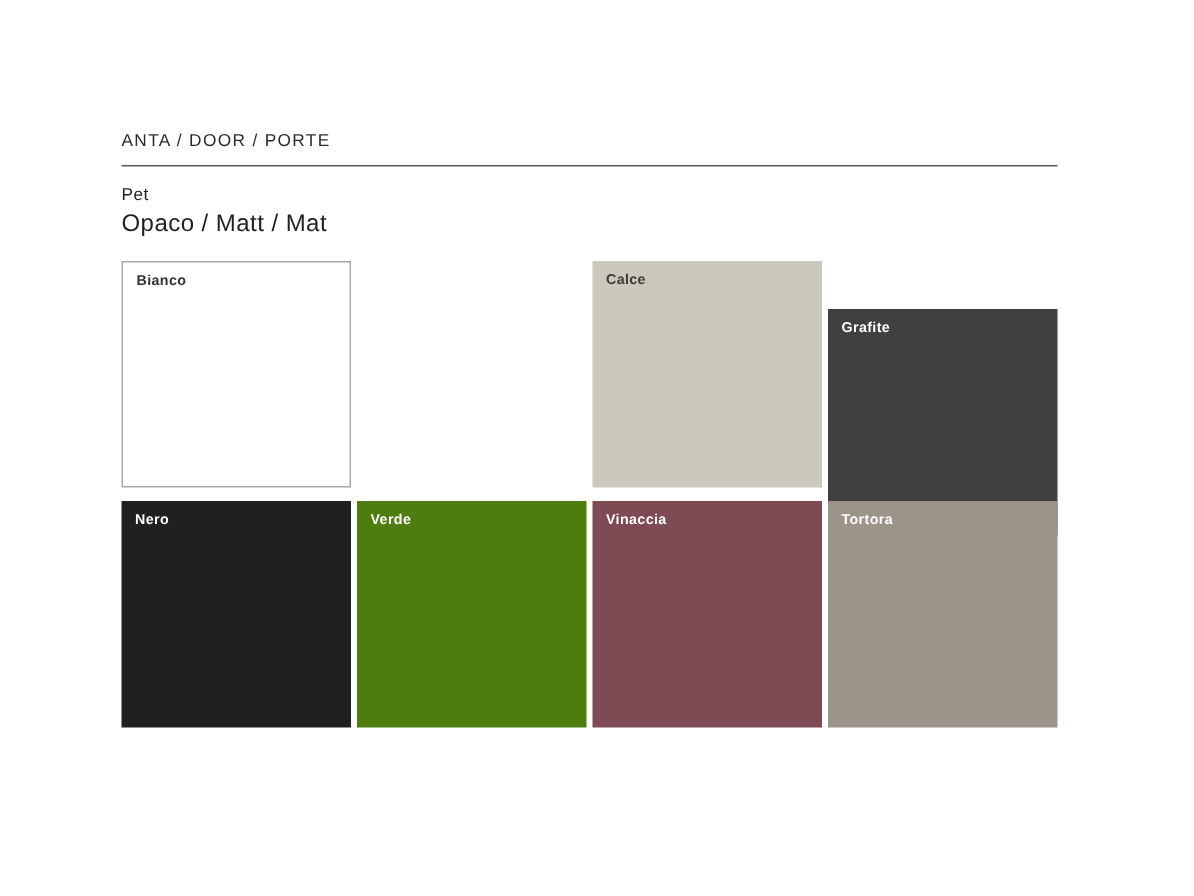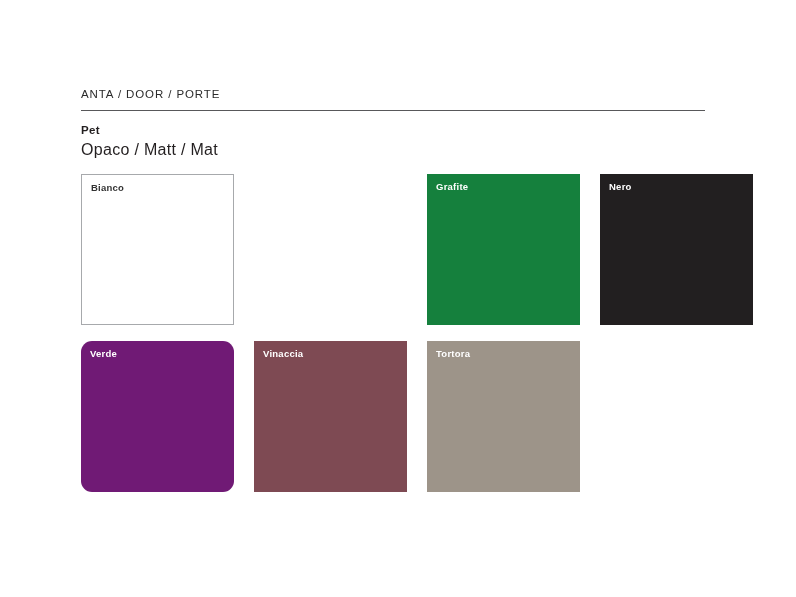--- a/index.html
+++ b/index.html
@@ -43,21 +43,21 @@
     width: 624px;
     height: 1px;
     background: #58585a;
   }
 
   .family-name {
     position: absolute;
     left: 81px;
     top: 124px;
     font-size: 11.5px;
-    font-weight: bold;
+    font-weight: normal;
     letter-spacing: 0.3px;
     color: #231f20;
   }
 
   .finish {
     position: absolute;
     left: 81px;
     top: 141px;
     font-size: 16px;
     font-weight: 400;
@@ -70,21 +70,20 @@
     position: absolute;
     left: 81px;
     top: 174px;
     width: 628px;
     height: 311px;
     display: grid;
     grid-template-columns: 157px 157px 157px 157px;
     grid-template-rows: 151px 151px;
     column-gap: 0px;
     row-gap: 9px;
-    gap: 16px;
   }
 
   .swatch {
     position: relative;
     box-sizing: border-box;
     width: 153px;
     height: 151px;
   }
 
   .swatch.empty {
@@ -118,27 +117,30 @@
 
   <div class="family-name">Pet</div>
 
   <div class="finish">Opaco / Matt / Mat</div>
 
   <div class="swatch-grid">
       <div class="swatch outlined" style="background: rgb(255, 255, 255);">
         <span class="swatch-label" style="color: rgb(51, 51, 51);">Bianco</span>
       </div>
       <div class="swatch empty"></div>
-      <div class="swatch" style="background: #15803d;">
+      <div class="swatch" style="background: rgb(204, 200, 188);">
+        <span class="swatch-label" style="color: rgb(59, 59, 56);">Calce</span>
+      </div>
+      <div class="swatch" style="background: #404040; margin-top: 32px;">
         <span class="swatch-label" style="color: rgb(255, 255, 255);">Grafite</span>
       </div>
       <div class="swatch" style="background: rgb(34, 31, 32);">
         <span class="swatch-label" style="color: rgb(255, 255, 255); text-align: center;">Nero</span>
       </div>
-      <div class="swatch" style="background: #701a75; border-radius: 11px;">
+      <div class="swatch" style="background: #4d7c0f;">
         <span class="swatch-label" style="color: rgb(255, 255, 255);">Verde</span>
       </div>
       <div class="swatch" style="background: rgb(126, 74, 83); padding-left: 12px;">
         <span class="swatch-label" style="color: rgb(255, 255, 255);">Vinaccia</span>
       </div>
       <div class="swatch" style="background: rgb(157, 148, 137); text-decoration: underline;">
         <span class="swatch-label" style="color: rgb(255, 255, 255);">Tortora</span>
       </div>
     </div>
 

